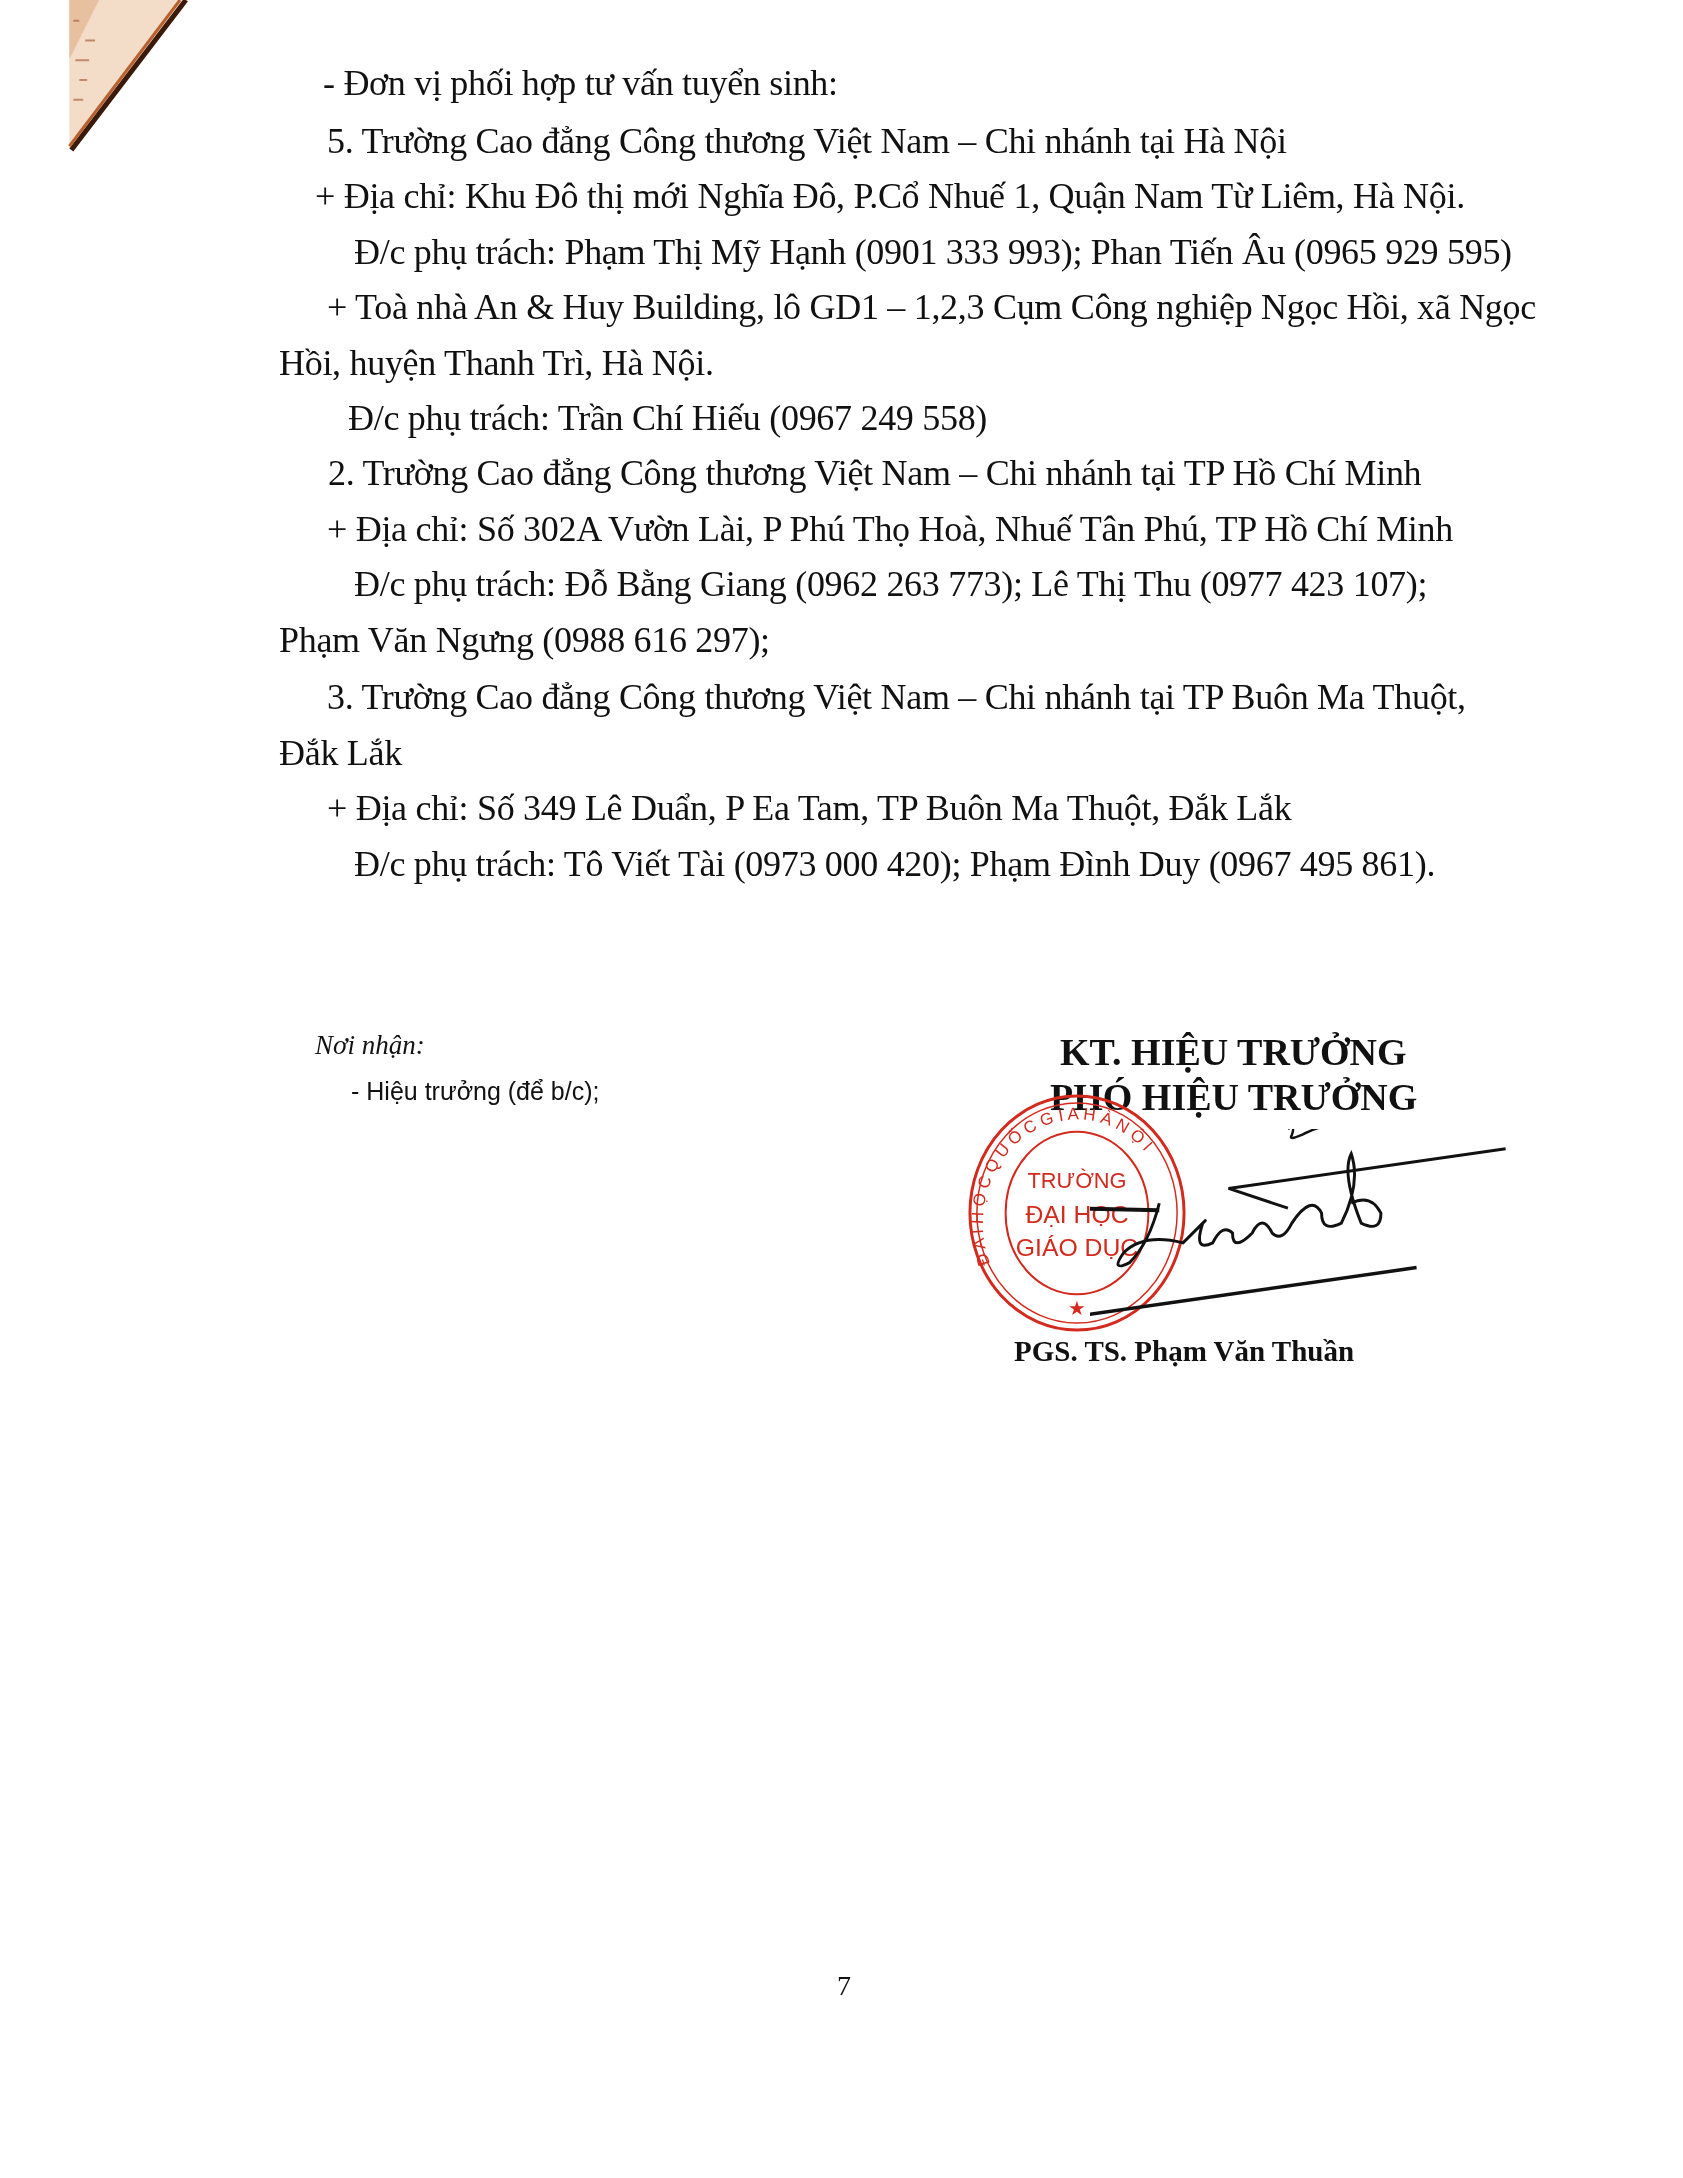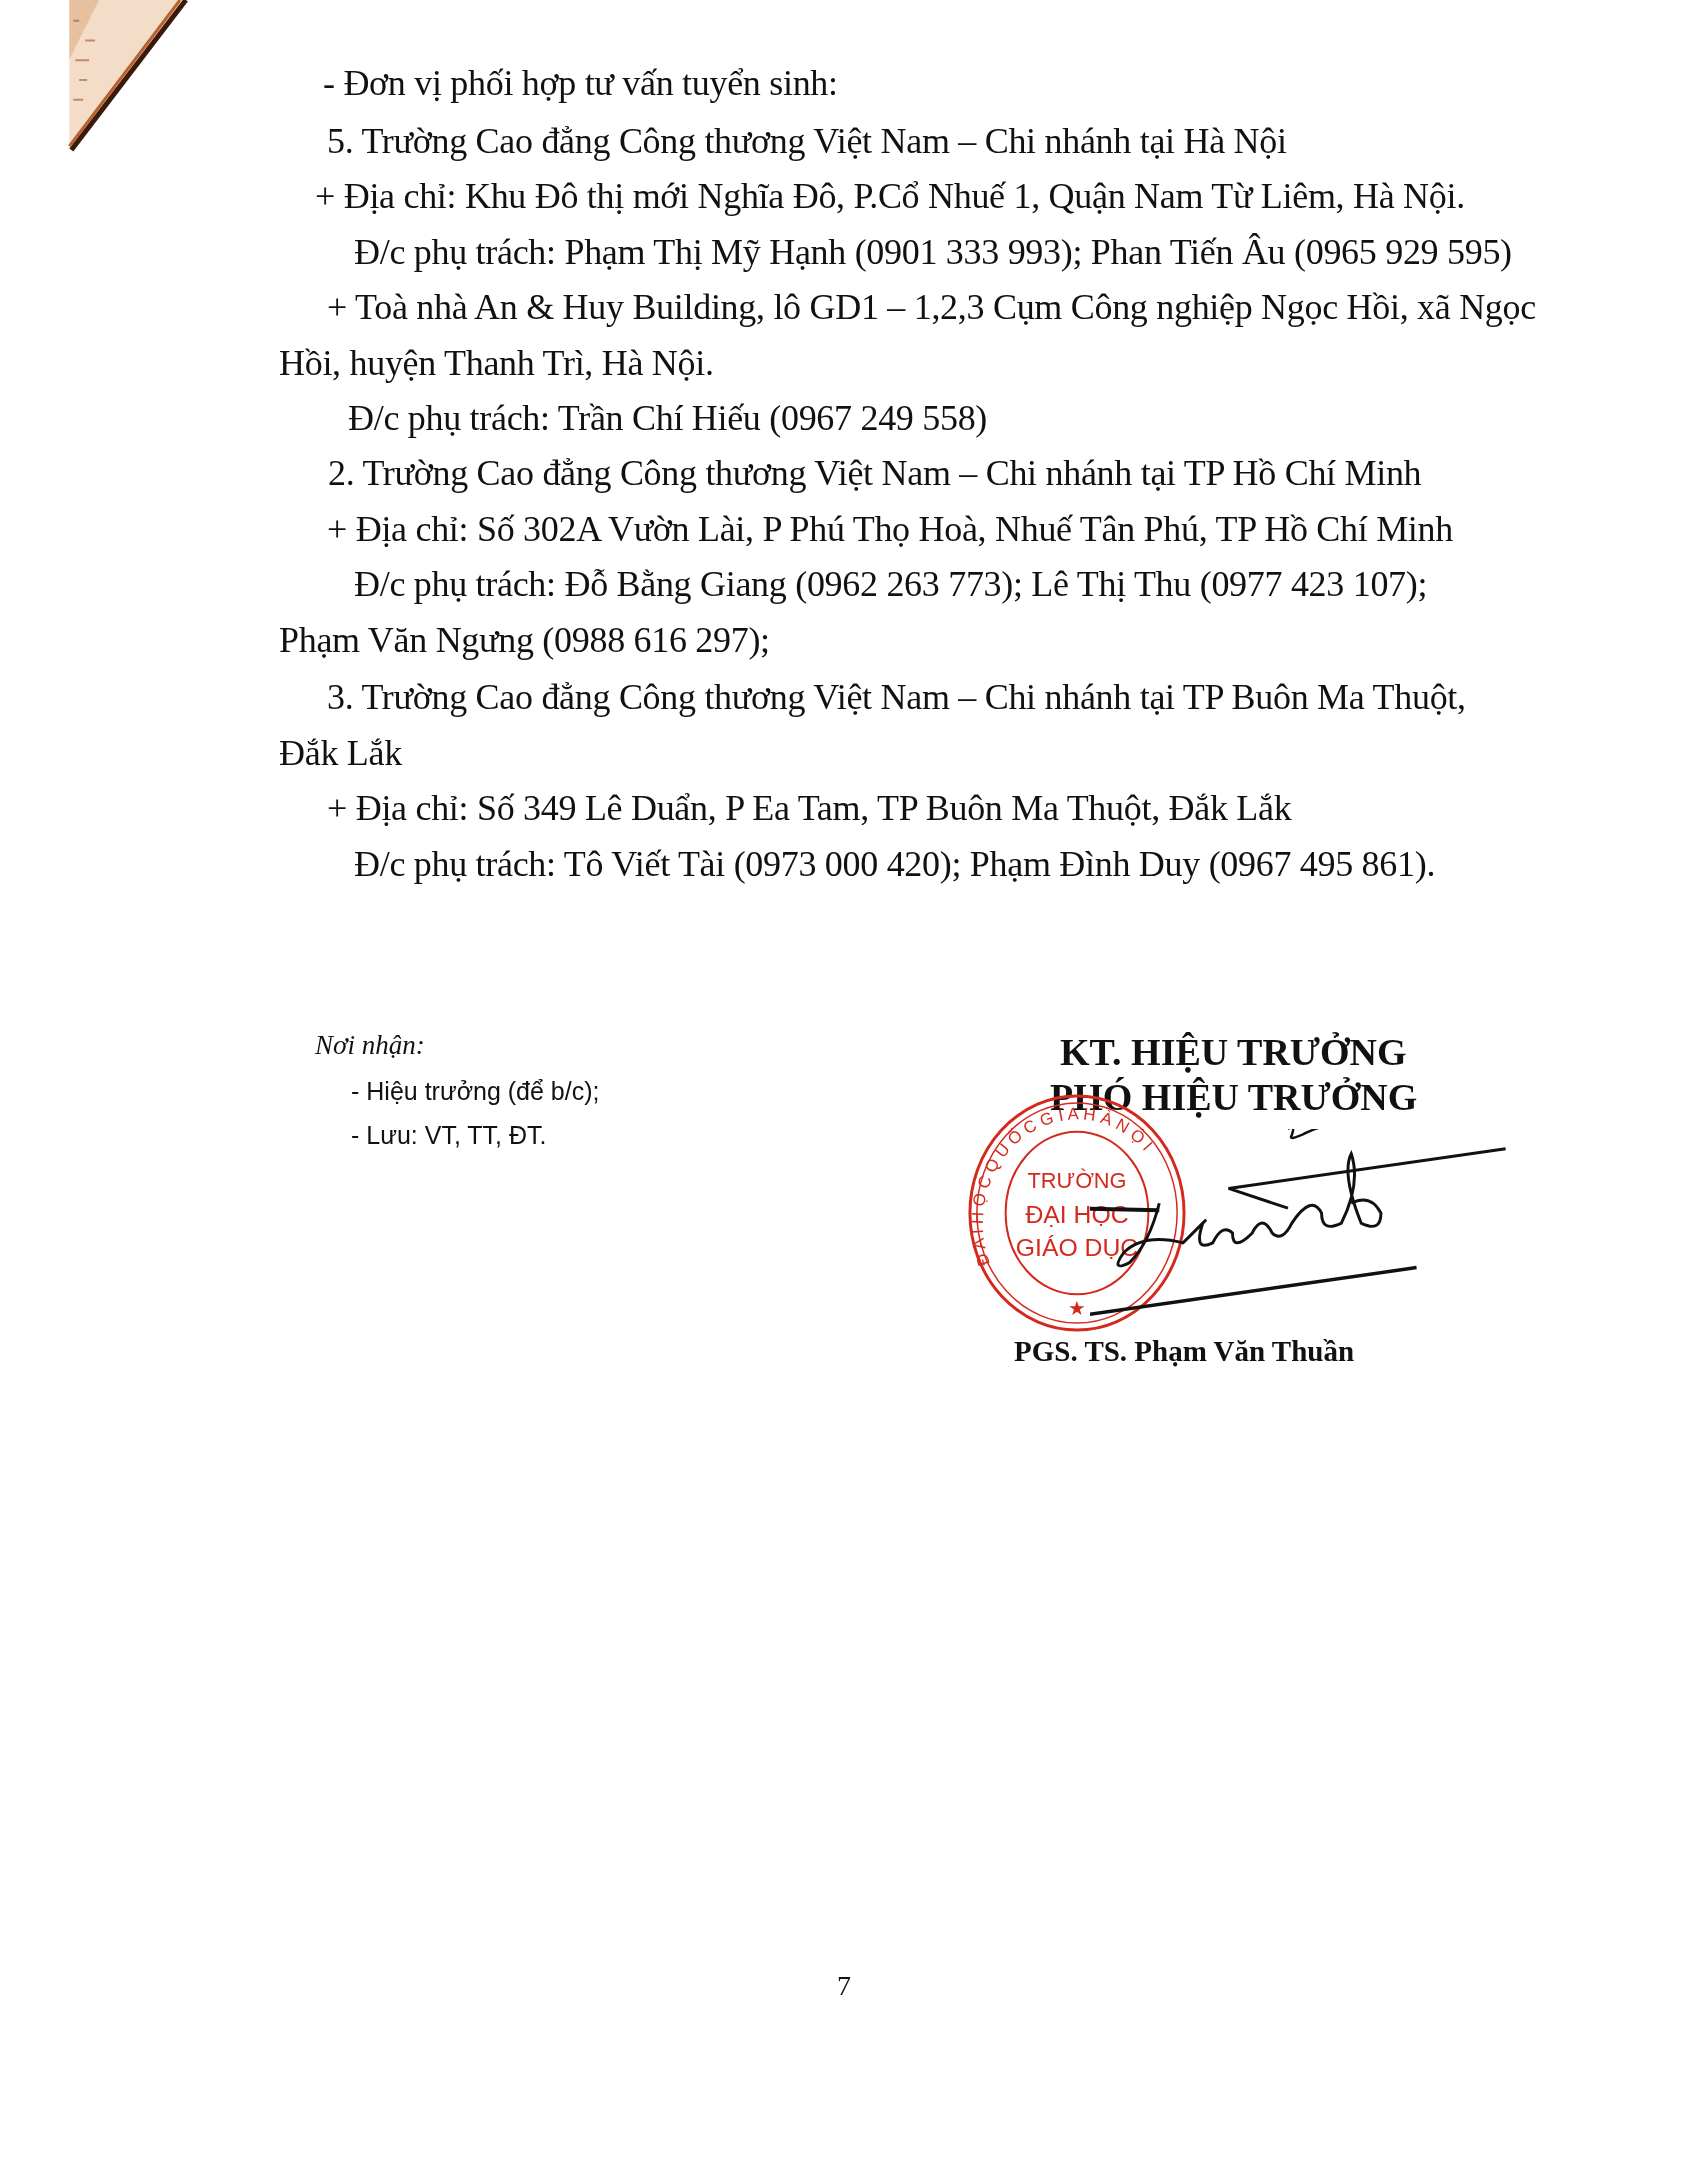--- a/index.html
+++ b/index.html
@@ -48,21 +48,20 @@
     <div class="line" style="left: 279px; top: 620px;">Phạm Văn Ngưng (0988 616 297);</div>
     <div class="line" style="left: 327px; top: 677px;">3. Trường Cao đẳng Công thương Việt Nam – Chi nhánh tại TP Buôn Ma Thuột,</div>
     <div class="line" style="left: 279px; top: 733px;">Đắk Lắk</div>
     <div class="line" style="left: 327px; top: 788px;">+ Địa chỉ: Số 349 Lê Duẩn, P Ea Tam, TP Buôn Ma Thuột, Đắk Lắk</div>
     <div class="line" style="left: 354px; top: 844px;">Đ/c phụ trách: Tô Viết Tài (0973 000 420); Phạm Đình Duy (0967 495 861).</div>
   </div>
 
 <div class="recipients">
   <div class="rec-title">Nơi nhận:</div>
   <div class="rec-item">- Hiệu trưởng (để b/c);</div>
-  <div class="rec-item">- Lưu: VT, TT, ĐT.</div>
 </div>
 
 <div class="sig">
   <div class="sig-title" style="left:119px; top:10px;">KT. HIỆU TRƯỞNG</div>
   <div class="sig-title" style="left:109px; top:55px;">PHÓ HIỆU TRƯỞNG</div>
 
   <svg class="stamp" viewBox="0 0 230 250">
     <defs>
       <path id="arcPath" d="M 40,200 A 95 105 0 1 1 190,200"></path>
     </defs>

